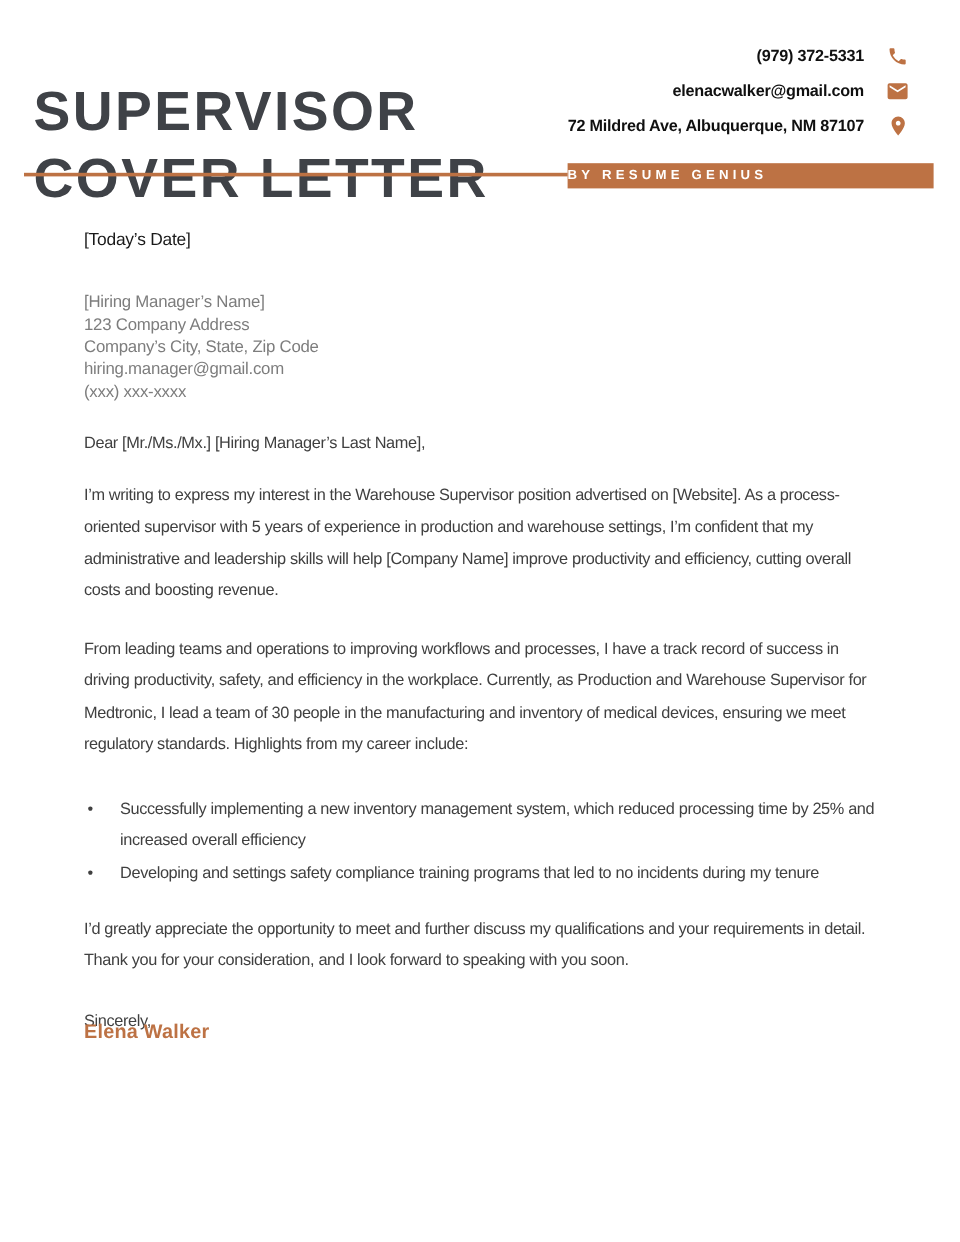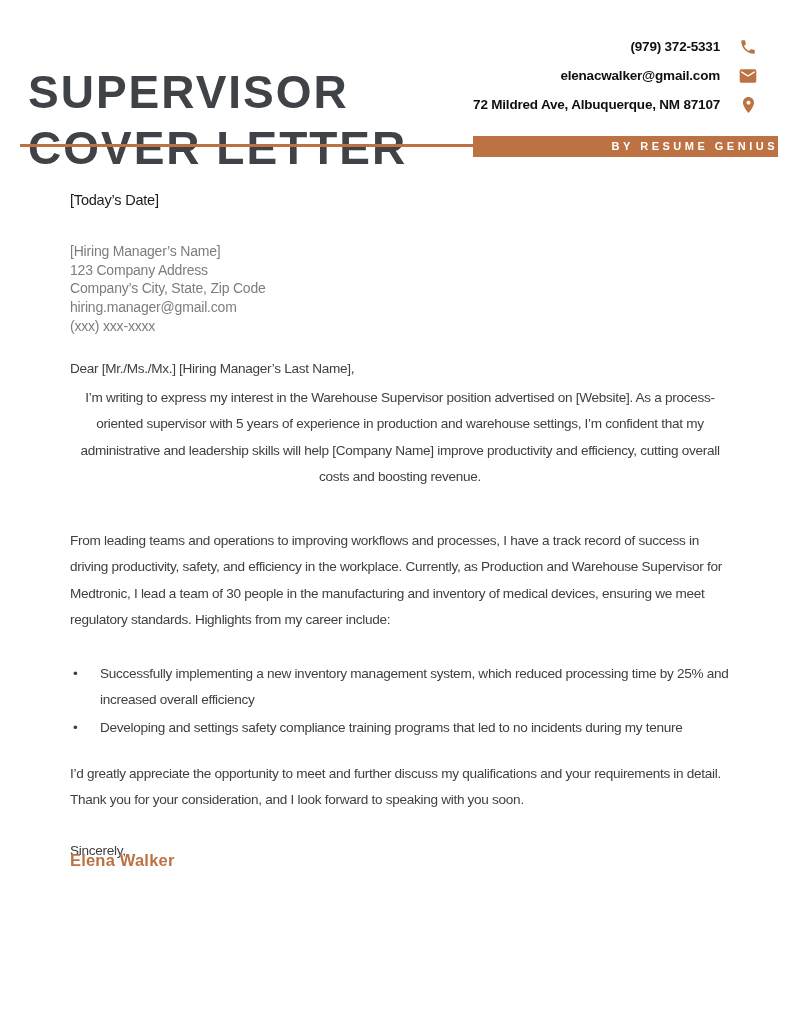--- a/index.html
+++ b/index.html
@@ -41,21 +41,21 @@
     left: 473px;
     top: 136px;
     width: 305px;
     height: 21px;
     background: #BD7244;
     color: #ffffff;
     font-size: 11px;
     font-weight: 700;
     letter-spacing: 3.5px;
     line-height: 21px;
-    text-align: right;
+    text-align: left;
   }
 
   .contact-block {
     position: absolute;
     top: 32px;
     right: 42px;
   }
   .contact-row {
     display: flex;
     align-items: center;
@@ -95,21 +95,21 @@
     letter-spacing: -0.2px;
   }
   .recipient-block {
     top: 242px;
     font-size: 14px;
     line-height: 18.7px;
     color: #7d7d7d;
     letter-spacing: -0.2px;
   }
   .salutation { top: 359px; line-height: 20px; }
-  .para-1 { top: 385px; text-align: center; }
+  .para-1 { top: 400px; }
   .para-2 { top: 528px; }
   .bullet-list {
     top: 661px;
     margin: 0;
     padding: 0;
     list-style: none;
   }
   .bullet-list li {
     position: relative;
     padding-left: 30px;

